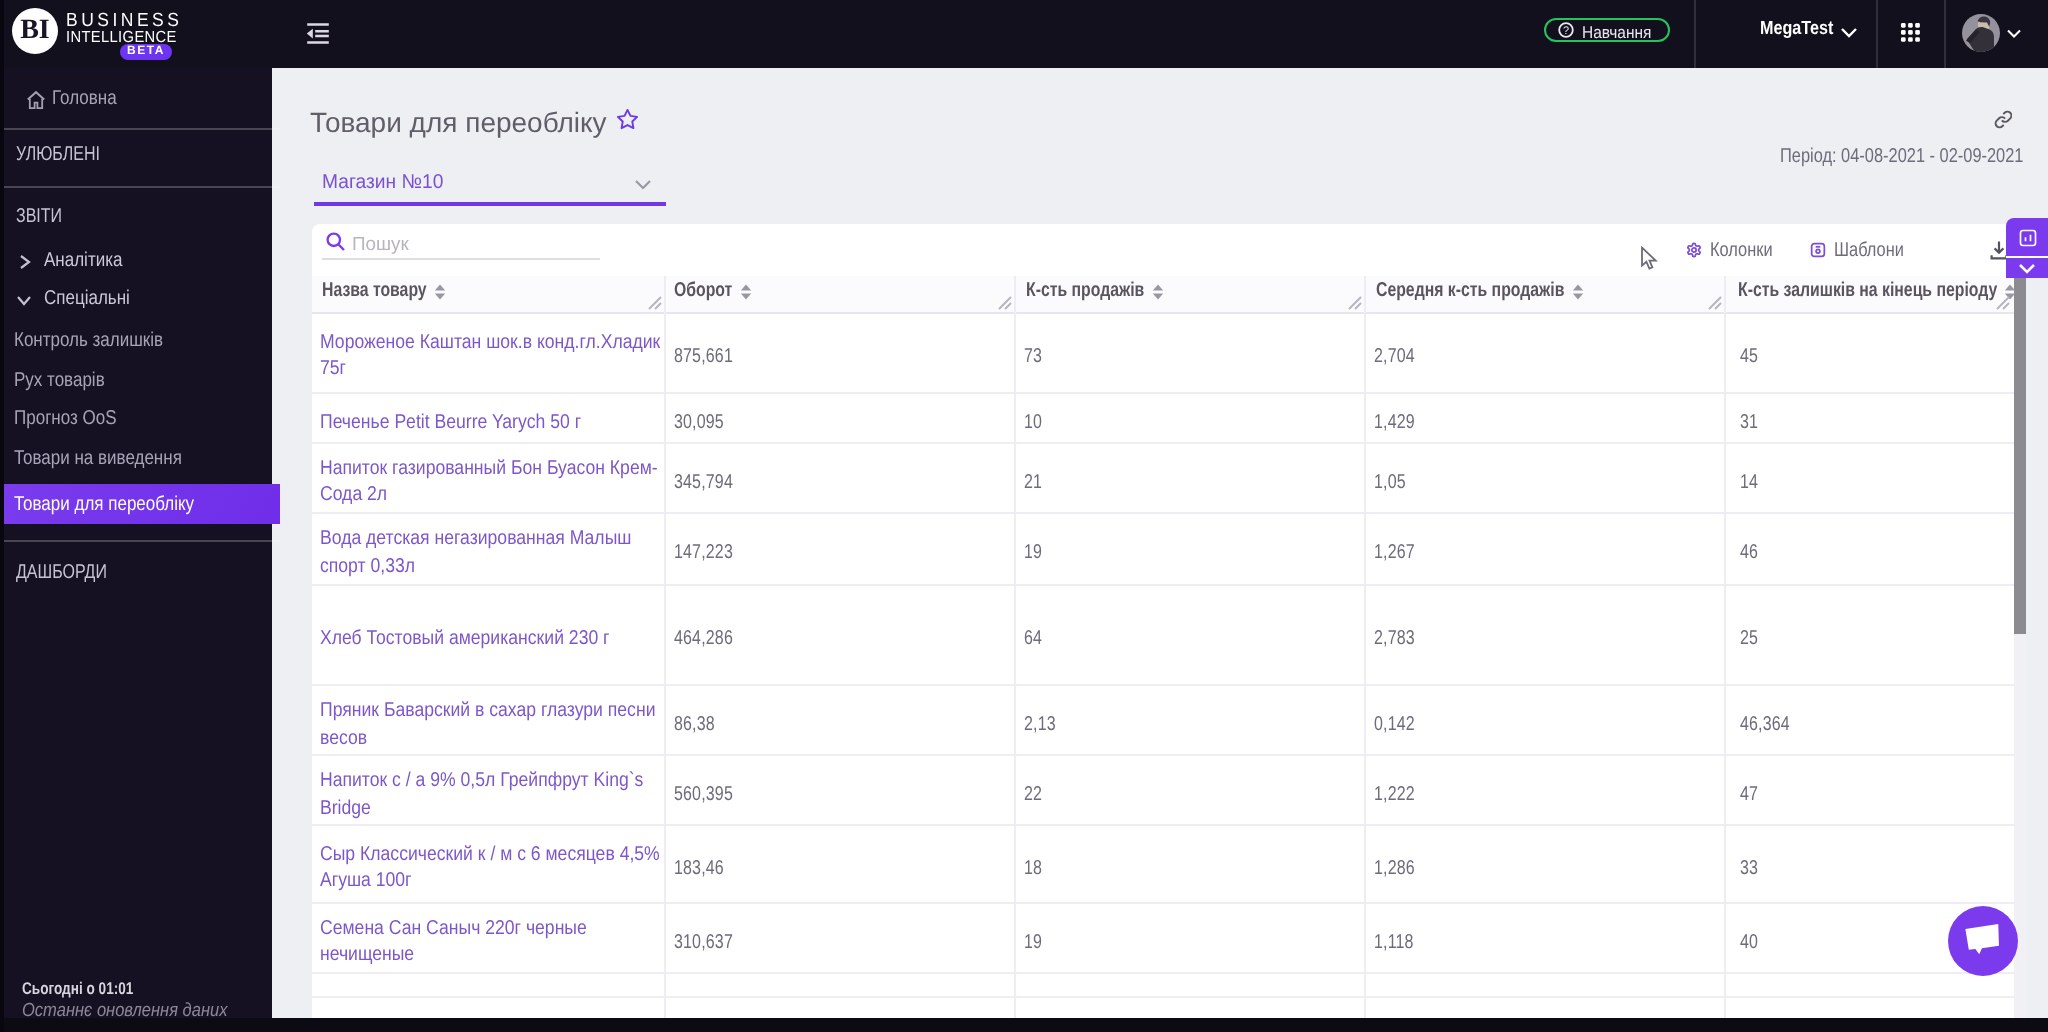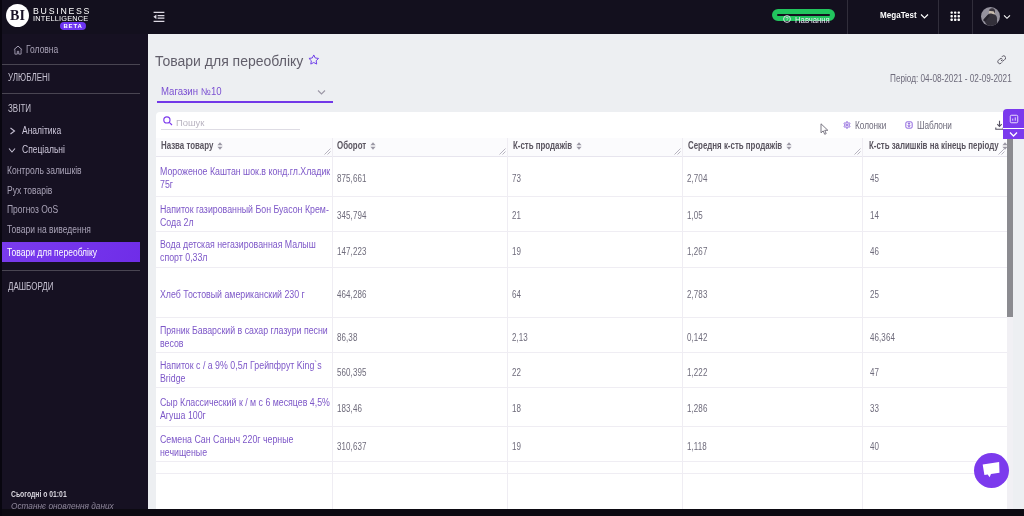--- a/index.html
+++ b/index.html
@@ -7,26 +7,26 @@
 body { font-family:"Liberation Sans", sans-serif; position:relative; background:#edeff2; }
 .abs { position:absolute; }
 
 
 .topbar { position:absolute; left:0; top:0; width:1024px; height:34px; background:#13101e; z-index:30; }
 .logo-circle { position:absolute; left:6px; top:4px; width:23px; height:23px; border-radius:50%; background:#fff; color:#1a1428; font-family:"Liberation Serif", serif; font-weight:bold; font-size:14px; text-align:center; line-height:23px; }
 .logo-t1 { position:absolute; left:33px; top:4.5px; color:#fff; font-size:9.5px; letter-spacing:1.9px; transform:scaleX(0.92); transform-origin:0 0; }
 .logo-t2 { position:absolute; left:33px; top:13.5px; color:#fff; font-size:8px; letter-spacing:0.2px; transform:scaleX(0.92); transform-origin:0 0; }
 .beta { position:absolute; left:60px; top:21.5px; width:26px; height:8.5px; background:#6d35f2; border-radius:4.5px; color:#fff; font-size:6px; font-weight:bold; letter-spacing:0.8px; text-align:center; line-height:9.5px; }
 .vsep { position:absolute; top:0; width:1px; height:34px; background:rgba(255,255,255,0.13); }
-.nav-train { position:absolute; left:771.5px; top:8.5px; width:63px; height:12px; border:5px solid #22c55e; border-radius:7px; }
+.nav-train { position:absolute; left:771.5px; top:8.5px; width:63px; height:12px; border:1px solid #22c55e; border-radius:7px; }
 .nav-train-t { position:absolute; left:18.5px; top:1.2px; color:#e9e7f2; font-size:8.5px; transform:scaleX(0.91); transform-origin:0 0; }
 .megatest { position:absolute; left:880px; top:9px; color:#fff; font-size:9.5px; font-weight:bold; transform:scaleX(0.85); transform-origin:0 0; }
 
 
-.sidebar { position:absolute; left:0; top:34px; width:148px; height:475px; background:#161122; z-index:20; }
+.sidebar { position:absolute; left:0; top:34px; width:136px; height:475px; background:#161122; z-index:20; }
 .side-item { position:absolute; left:0; font-size:10px; color:#a9a3b7; transform-origin:0 0; transform:scaleX(0.85); white-space:nowrap; }
 .side-head { font-size:10px; color:#c7c3d2; transform:scaleX(0.8); }
 .side-div { position:absolute; left:0; width:140px; height:1px; background:rgba(255,255,255,0.22); }
 .active-item { position:absolute; left:0; top:207.5px; width:140px; height:20.5px; background:linear-gradient(118deg,#7a3cee,#6f2de8); }
 .upd1 { position:absolute; left:11px; top:455px; color:#d8d5de; font-size:8.5px; font-weight:bold; transform:scaleX(0.8); transform-origin:0 0; white-space:nowrap; }
 .upd2 { position:absolute; left:11px; top:466px; color:#8d8699; font-size:9.5px; font-style:italic; transform:scaleX(0.87); transform-origin:0 0; white-space:nowrap; }
 
 
 .main-title { position:absolute; left:155px; top:52.5px; font-size:14px; color:#615e6a; transform:scaleX(1); }
 .period { position:absolute; left:890px; top:72.5px; font-size:10px; color:#6e6b7b; transform:scaleX(0.82); transform-origin:0 0; white-space:nowrap; }
@@ -252,20 +252,29 @@
 <tbody>
       <tr style="height:40px">
         <td class="name">
           <div class="nm">Мороженое Каштан шок.в конд.гл.Хладик<br>75г</div>
         </td>
         <td class="num"><span class="nb">875,661</span></td>
         <td class="num"><span class="nb">73</span></td>
         <td class="num"><span class="nb">2,704</span></td>
         <td class="num"><span class="nb">45</span></td>
       </tr>
+<tr style="height:25.4px">
+        <td class="name">
+          <div class="nm">Печенье Petit Beurre Yarych 50 г</div>
+        </td>
+        <td class="num"><span class="nb">30,095</span></td>
+        <td class="num"><span class="nb">10</span></td>
+        <td class="num"><span class="nb">1,429</span></td>
+        <td class="num"><span class="nb">31</span></td>
+      </tr>
 <tr style="height:34.7px">
         <td class="name">
           <div class="nm">Напиток газированный Бон Буасон Крем-<br>Сода 2л</div>
         </td>
         <td class="num"><span class="nb">345,794</span></td>
         <td class="num"><span class="nb">21</span></td>
         <td class="num"><span class="nb">1,05</span></td>
         <td class="num"><span class="nb">14</span></td>
       </tr>
 <tr style="height:36.1px">

